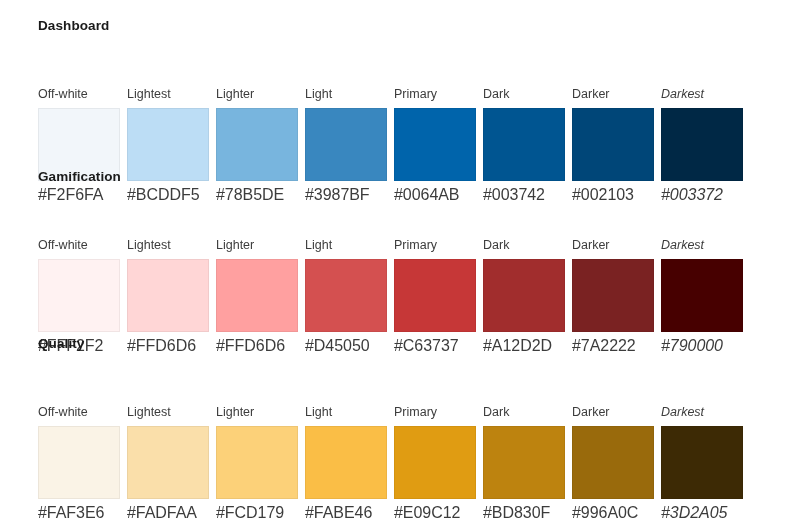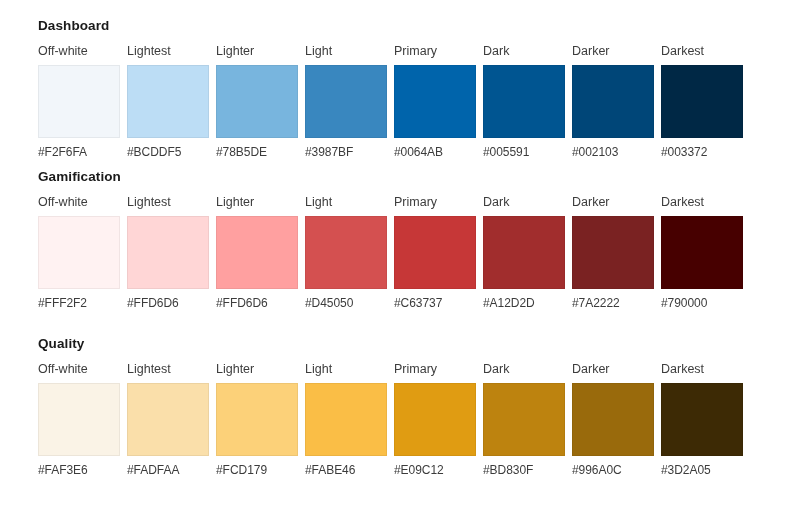--- a/index.html
+++ b/index.html
@@ -48,39 +48,41 @@
   }
 
   .swatch-col {
     width: 82px;
     margin-right: 7px;
     display: flex;
     flex-direction: column;
   }
   .swatch-col:last-child {
     margin-right: 0;
+    font-style: italic;
   }
 
   .tier-label {
     font-size: 12.5px;
     color: #3c3c3c;
     line-height: 15px;
     margin-bottom: 6px;
     white-space: nowrap;
+    margin-top: 43px;
   }
 
   .swatch-chip {
     width: 82px;
     height: 73px;
     box-sizing: border-box;
     border: 1px solid rgba(0, 0, 0, 0.055);
   }
 
   .hex-label {
-    font-size: 12px;
+    font-size: 16px;
     color: #3c3c3c;
     line-height: 14px;
     margin-top: 7px;
     white-space: nowrap;
     letter-spacing: -0.05px;
   }
 </style>
 </head>
 <body>
 
@@ -110,21 +112,21 @@
           <div class="hex-label">#3987BF</div>
         </div>
         <div class="swatch-col">
           <div class="tier-label">Primary</div>
           <div class="swatch-chip" style="background-color: rgb(0, 100, 171);"></div>
           <div class="hex-label">#0064AB</div>
         </div>
         <div class="swatch-col">
           <div class="tier-label">Dark</div>
           <div class="swatch-chip" style="background-color: rgb(0, 85, 145);"></div>
-          <div class="hex-label">#005591</div>
+          <div class="hex-label">#003742</div>
         </div>
         <div class="swatch-col">
           <div class="tier-label">Darker</div>
           <div class="swatch-chip" style="background-color: rgb(0, 70, 120);"></div>
           <div class="hex-label">#002103</div>
         </div>
         <div class="swatch-col">
           <div class="tier-label">Darkest</div>
           <div class="swatch-chip" style="background-color: rgb(0, 40, 69);"></div>
           <div class="hex-label">#003372</div>

